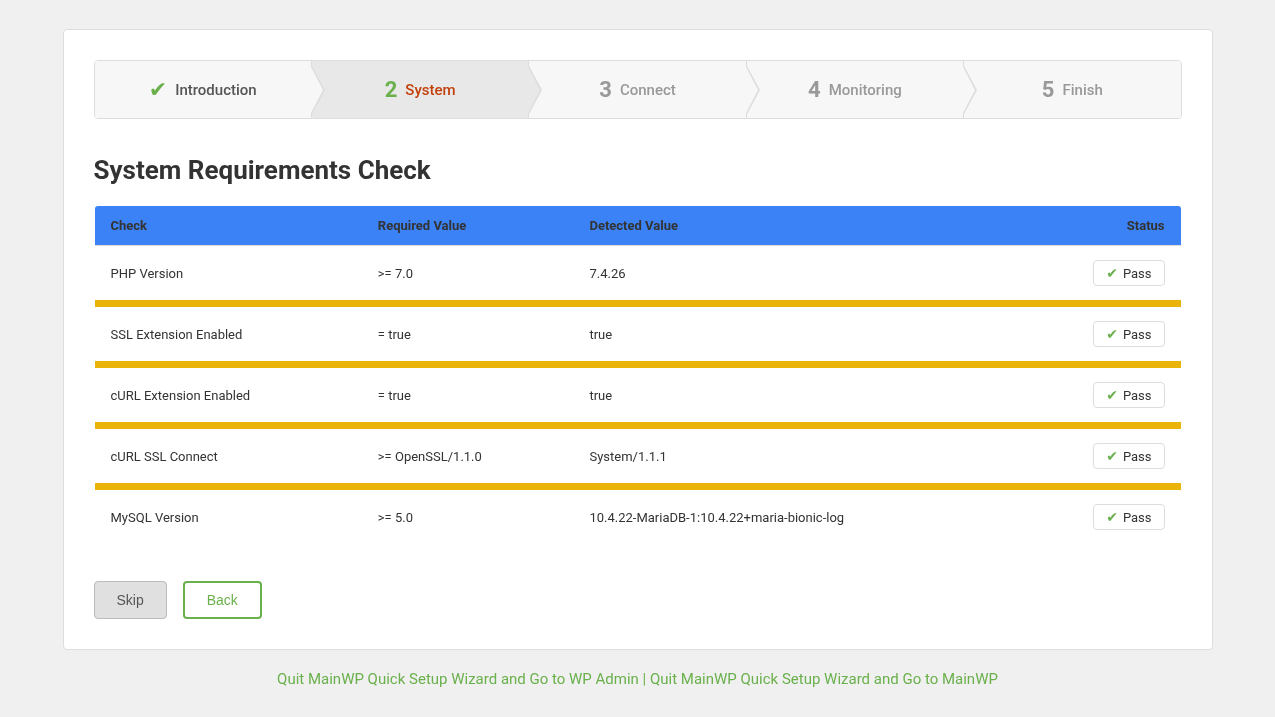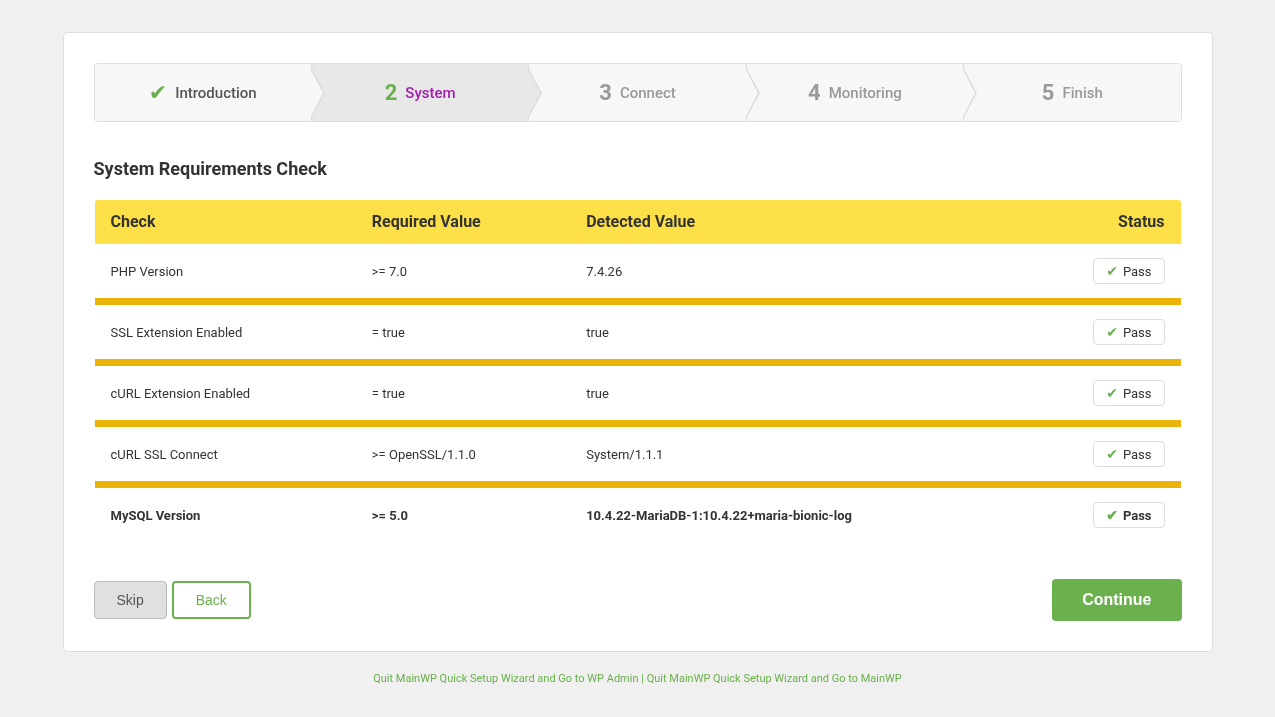--- a/index.html
+++ b/index.html
@@ -50,21 +50,21 @@
       font-size: 22px;
       font-weight: 700;
       color: #999;
     }
     .step.active .step-number { color: #6ab04c; }
     .step-label {
       font-size: 15px;
       font-weight: 500;
       color: #999;
     }
-    .step.active .step-label { color: #a21caf; }
+    .step.active .step-label { color: #c2410c; }
     .step.completed .step-label { color: #555; }
     .check-icon {
       color: #6ab04c;
       font-size: 22px;
     }
     
     .step::after {
       content: '';
       position: absolute;
       right: -14px;
@@ -87,69 +87,69 @@
       border-top: 25px solid transparent;
       border-bottom: 25px solid transparent;
       border-left: 13px solid #f7f7f7;
       z-index: 3;
     }
     .step.active::before { border-left-color: #e8e8e8; }
     .step:last-child::before { display: none; }
 
     
     .page-title {
-      font-size: 18px;
+      font-size: 26px;
       font-weight: 700;
       color: #333;
       margin-bottom: 20px;
     }
     
     .req-table {
       width: 100%;
       border-collapse: collapse;
       border: 1px solid #ddd;
       border-radius: 4px;
       overflow: hidden;
       margin-bottom: 36px;
     }
     .req-table th {
-      background: #fde047;
+      background: #3b82f6;
       text-align: left;
       padding: 12px 16px;
       font-weight: 700;
-      font-size: 16px;
+      font-size: 13px;
       color: #333;
       border-bottom: 1px solid #ddd;
     }
     .req-table td {
       padding: 14px 16px;
       border-bottom: 7px solid #eab308;
       font-size: 13px;
       color: #333;
     }
-    .req-table tr:last-child td { border-bottom: none; font-weight: bold; }
+    .req-table tr:last-child td { border-bottom: none; }
     .req-table td.status-col { text-align: right; }
     .pass-badge {
       display: inline-flex;
       align-items: center;
       gap: 5px;
       border: 1px solid #ddd;
       border-radius: 4px;
       padding: 4px 12px;
       font-size: 13px;
       color: #333;
     }
     .pass-badge .pass-check { color: #6ab04c; font-size: 14px; }
     
     .footer-buttons {
       display: flex;
       align-items: center;
       justify-content: space-between;
     }
-    .footer-left { display: flex; gap: 5px; }
+    .footer-left { display: flex; gap: 16px; }
     .btn-skip {
       padding: 10px 22px;
       background: #e0e0e0;
       border: 1px solid #bbb;
       border-radius: 4px;
       font-size: 14px;
       cursor: pointer;
       color: #555;
     }
     .btn-back {
@@ -169,21 +169,21 @@
       border-radius: 4px;
       font-size: 16px;
       cursor: pointer;
       color: #fff;
       font-weight: 700;
     }
     
     .bottom-links {
       text-align: center;
       margin-top: 20px;
-      font-size: 11px;
+      font-size: 15px;
     }
     .bottom-links a {
       color: #6ab04c;
       text-decoration: none;
     }
     .bottom-links span { color: #6ab04c; }
   </style>
 </head>
 <body>
 
@@ -276,20 +276,19 @@
             </span></td>
         </tr>
       </tbody>
   </table>
 
   <div class="footer-buttons">
     <div class="footer-left">
       <button class="btn-skip">Skip</button>
       <button class="btn-back">Back</button>
     </div>
-    <button class="btn-continue">Continue</button>
   </div>
 
 </div>
 
 <div class="bottom-links">
   <a href="#">Quit MainWP Quick Setup Wizard and Go to WP Admin</a><span> | </span><a href="#">Quit MainWP Quick Setup Wizard and Go to MainWP</a>
 </div>
 
 </body></html>

